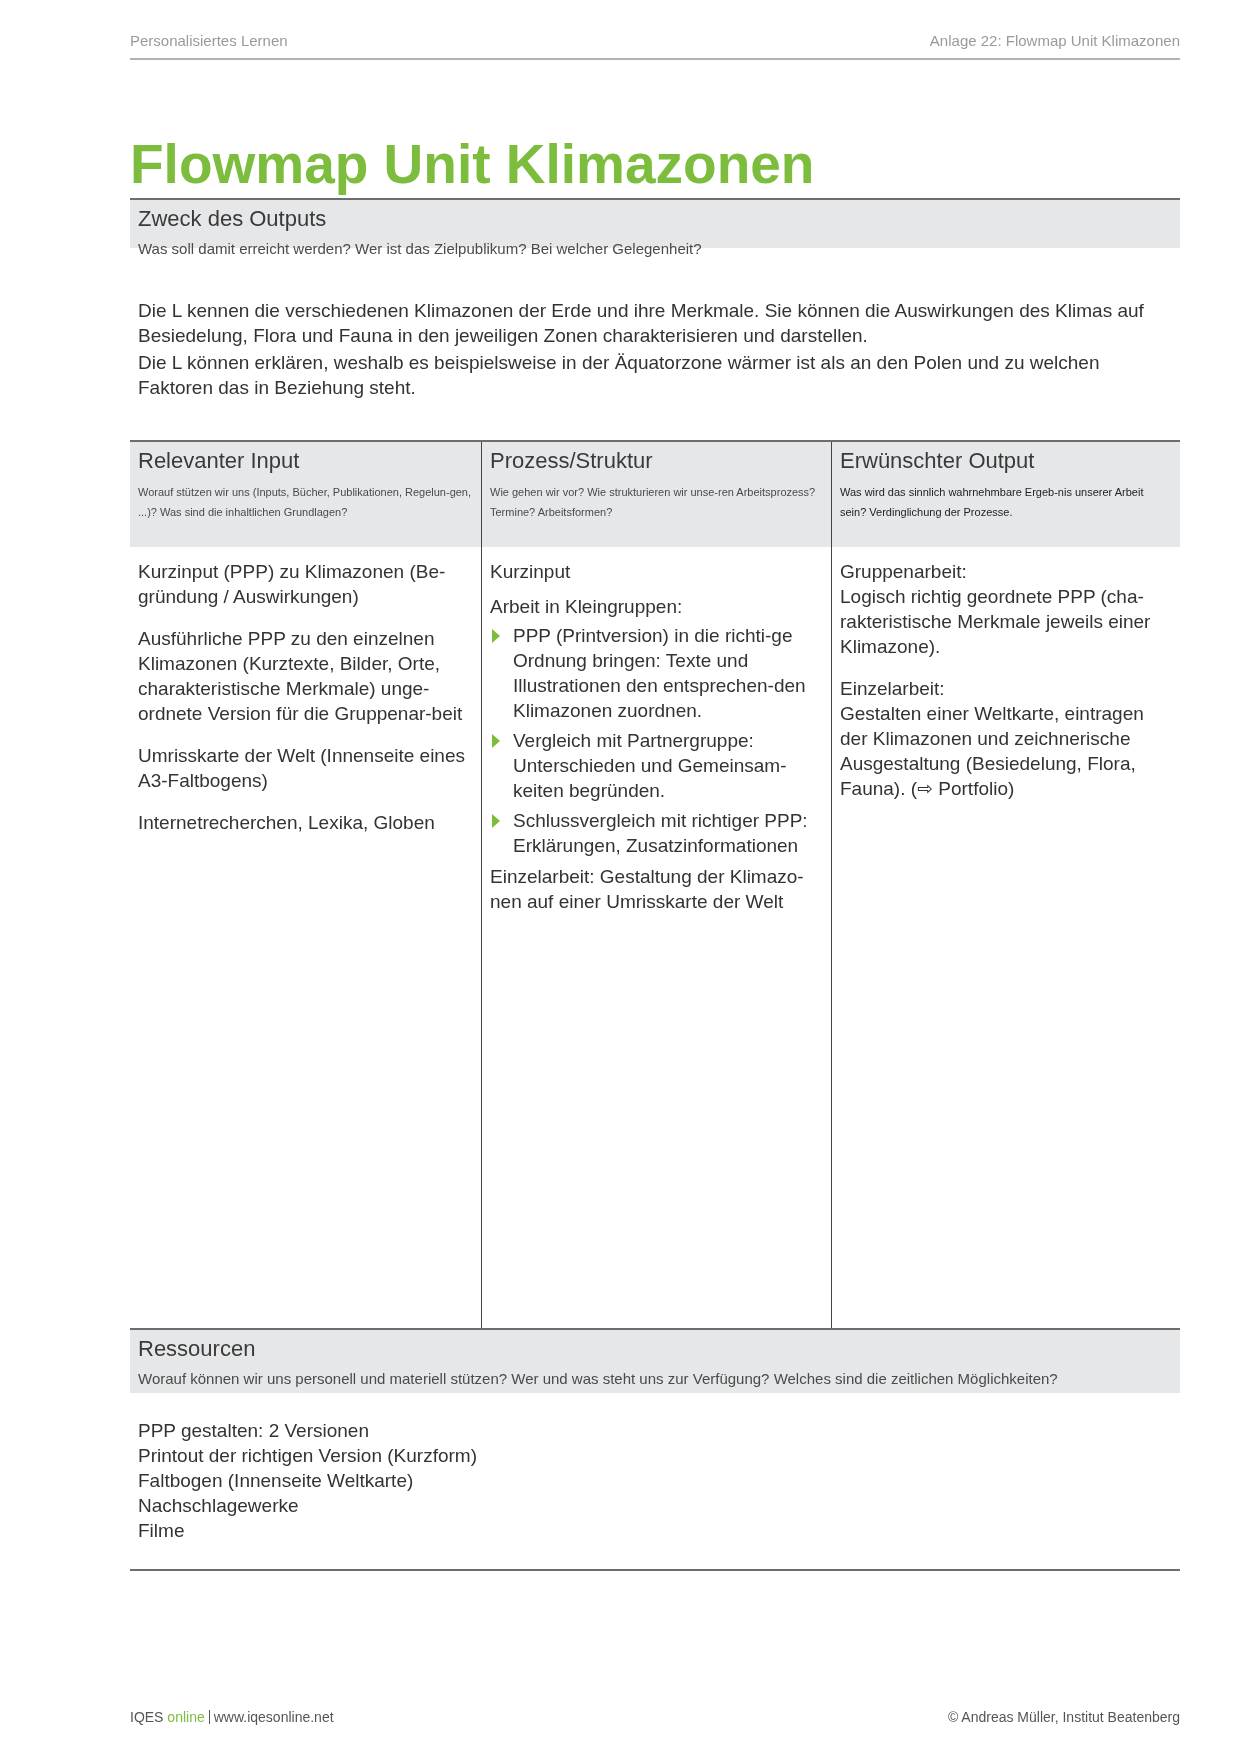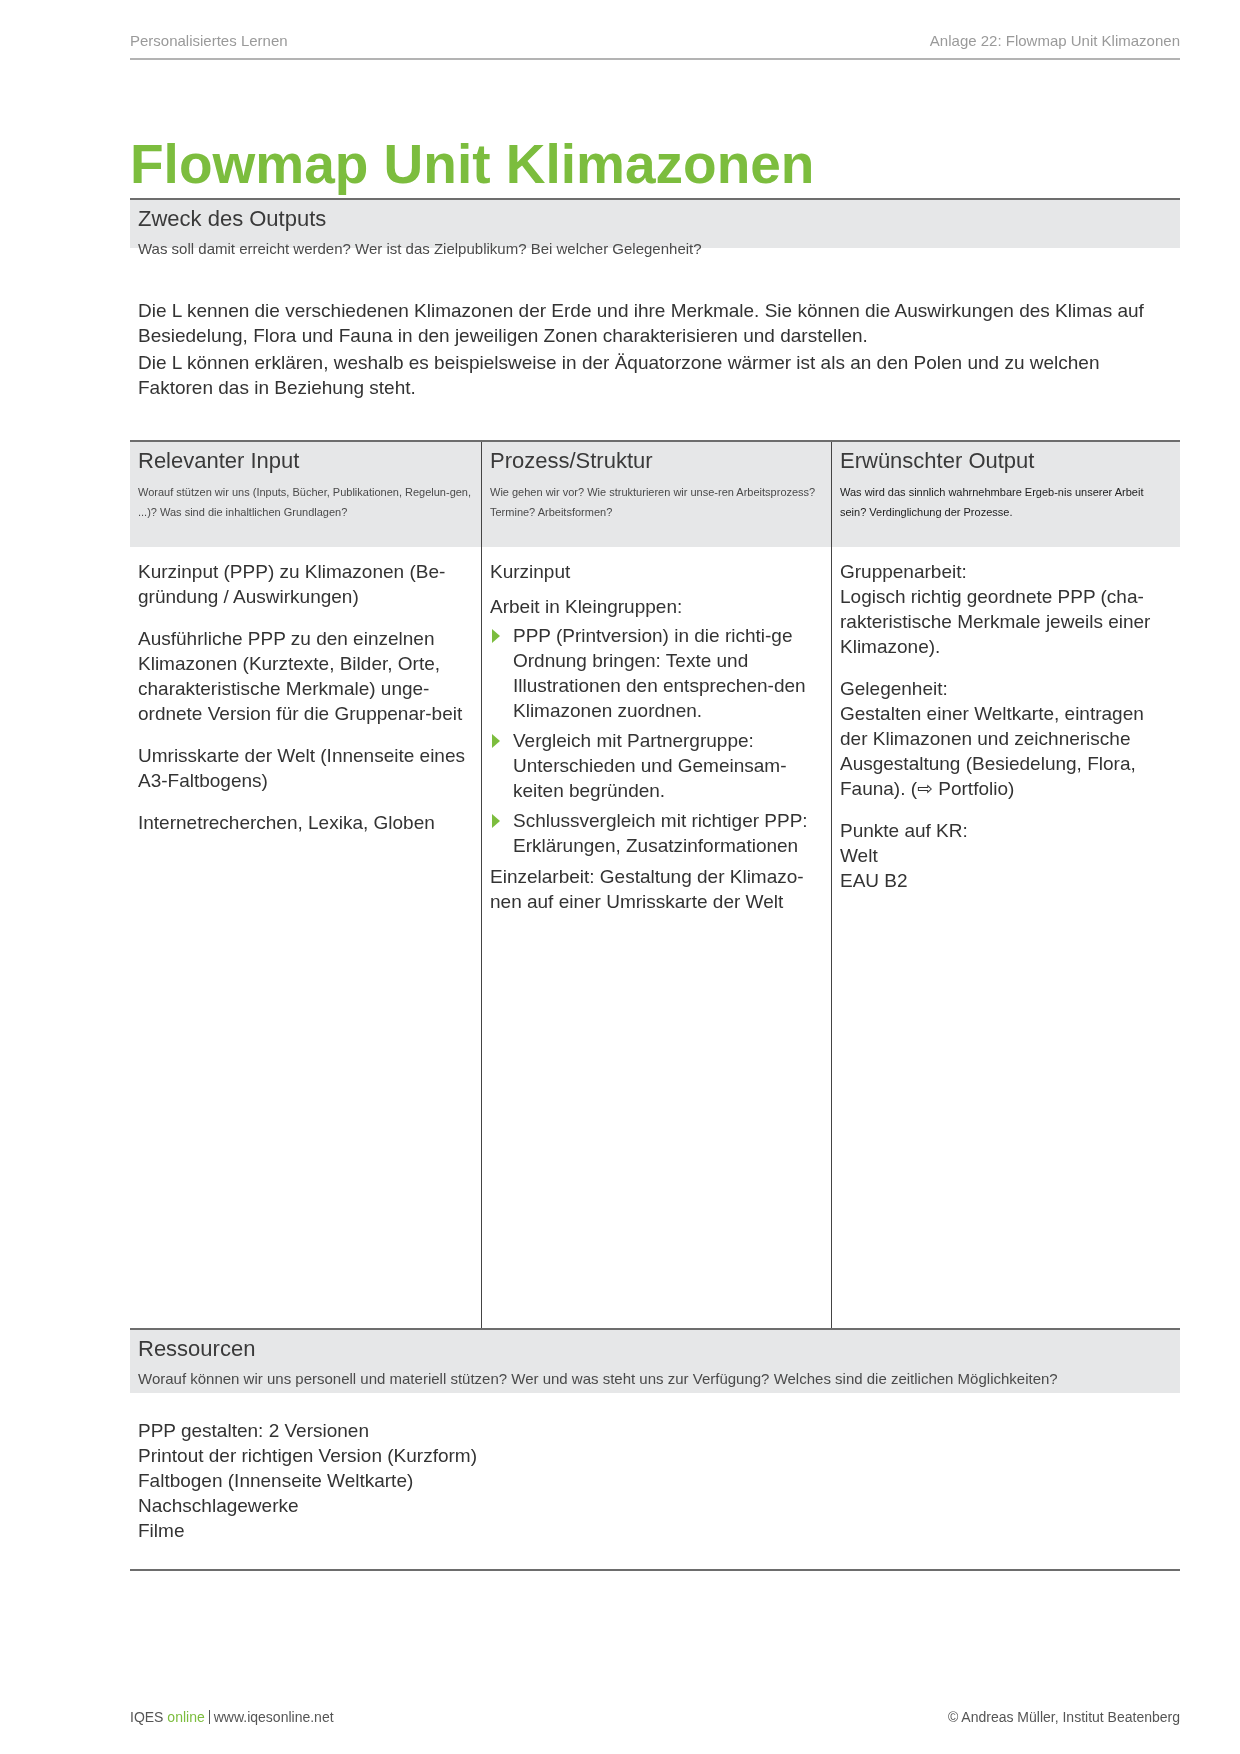--- a/index.html
+++ b/index.html
@@ -126,23 +126,21 @@
       </ul>
       <p>Einzelarbeit: Gestaltung der Klimazo-nen auf einer Umrisskarte der Welt</p>
     </div>
   </div>
 
   <div class="col c3">
     <div class="h">Erwünschter Output</div>
     <div class="q">Was wird das sinnlich wahrnehmbare Ergeb-nis unserer Arbeit sein? Verdinglichung der Prozesse.</div>
     <div class="body">
       <p><span>Gruppenarbeit:</span><br><span>Logisch richtig geordnete PPP (cha-rakteristische Merkmale jeweils einer Klimazone).</span></p>
-      <p><span>Gelegenheit:</span><br><span>Gestalten einer Weltkarte, eintragen der Klimazonen und zeichnerische Ausgestaltung (Besiedelung, Flora, Fauna). (⇨ Portfolio)</span></p>
-      <p><span>Punkte auf KR:</span><br><span style="white-space:pre-line">Welt
-EAU B2</span></p>
+      <p><span>Einzelarbeit:</span><br><span>Gestalten einer Weltkarte, eintragen der Klimazonen und zeichnerische Ausgestaltung (Besiedelung, Flora, Fauna). (⇨ Portfolio)</span></p>
     </div>
   </div>
 </div>
 
 <div class="section-head" id="ressourcen">
   <div class="h">Ressourcen</div>
   <div class="q">Worauf können wir uns personell und materiell stützen? Wer und was steht uns zur Verfügung? Welches sind die zeitlichen Möglichkeiten?</div>
 </div>
 
 <div class="resources-list">

